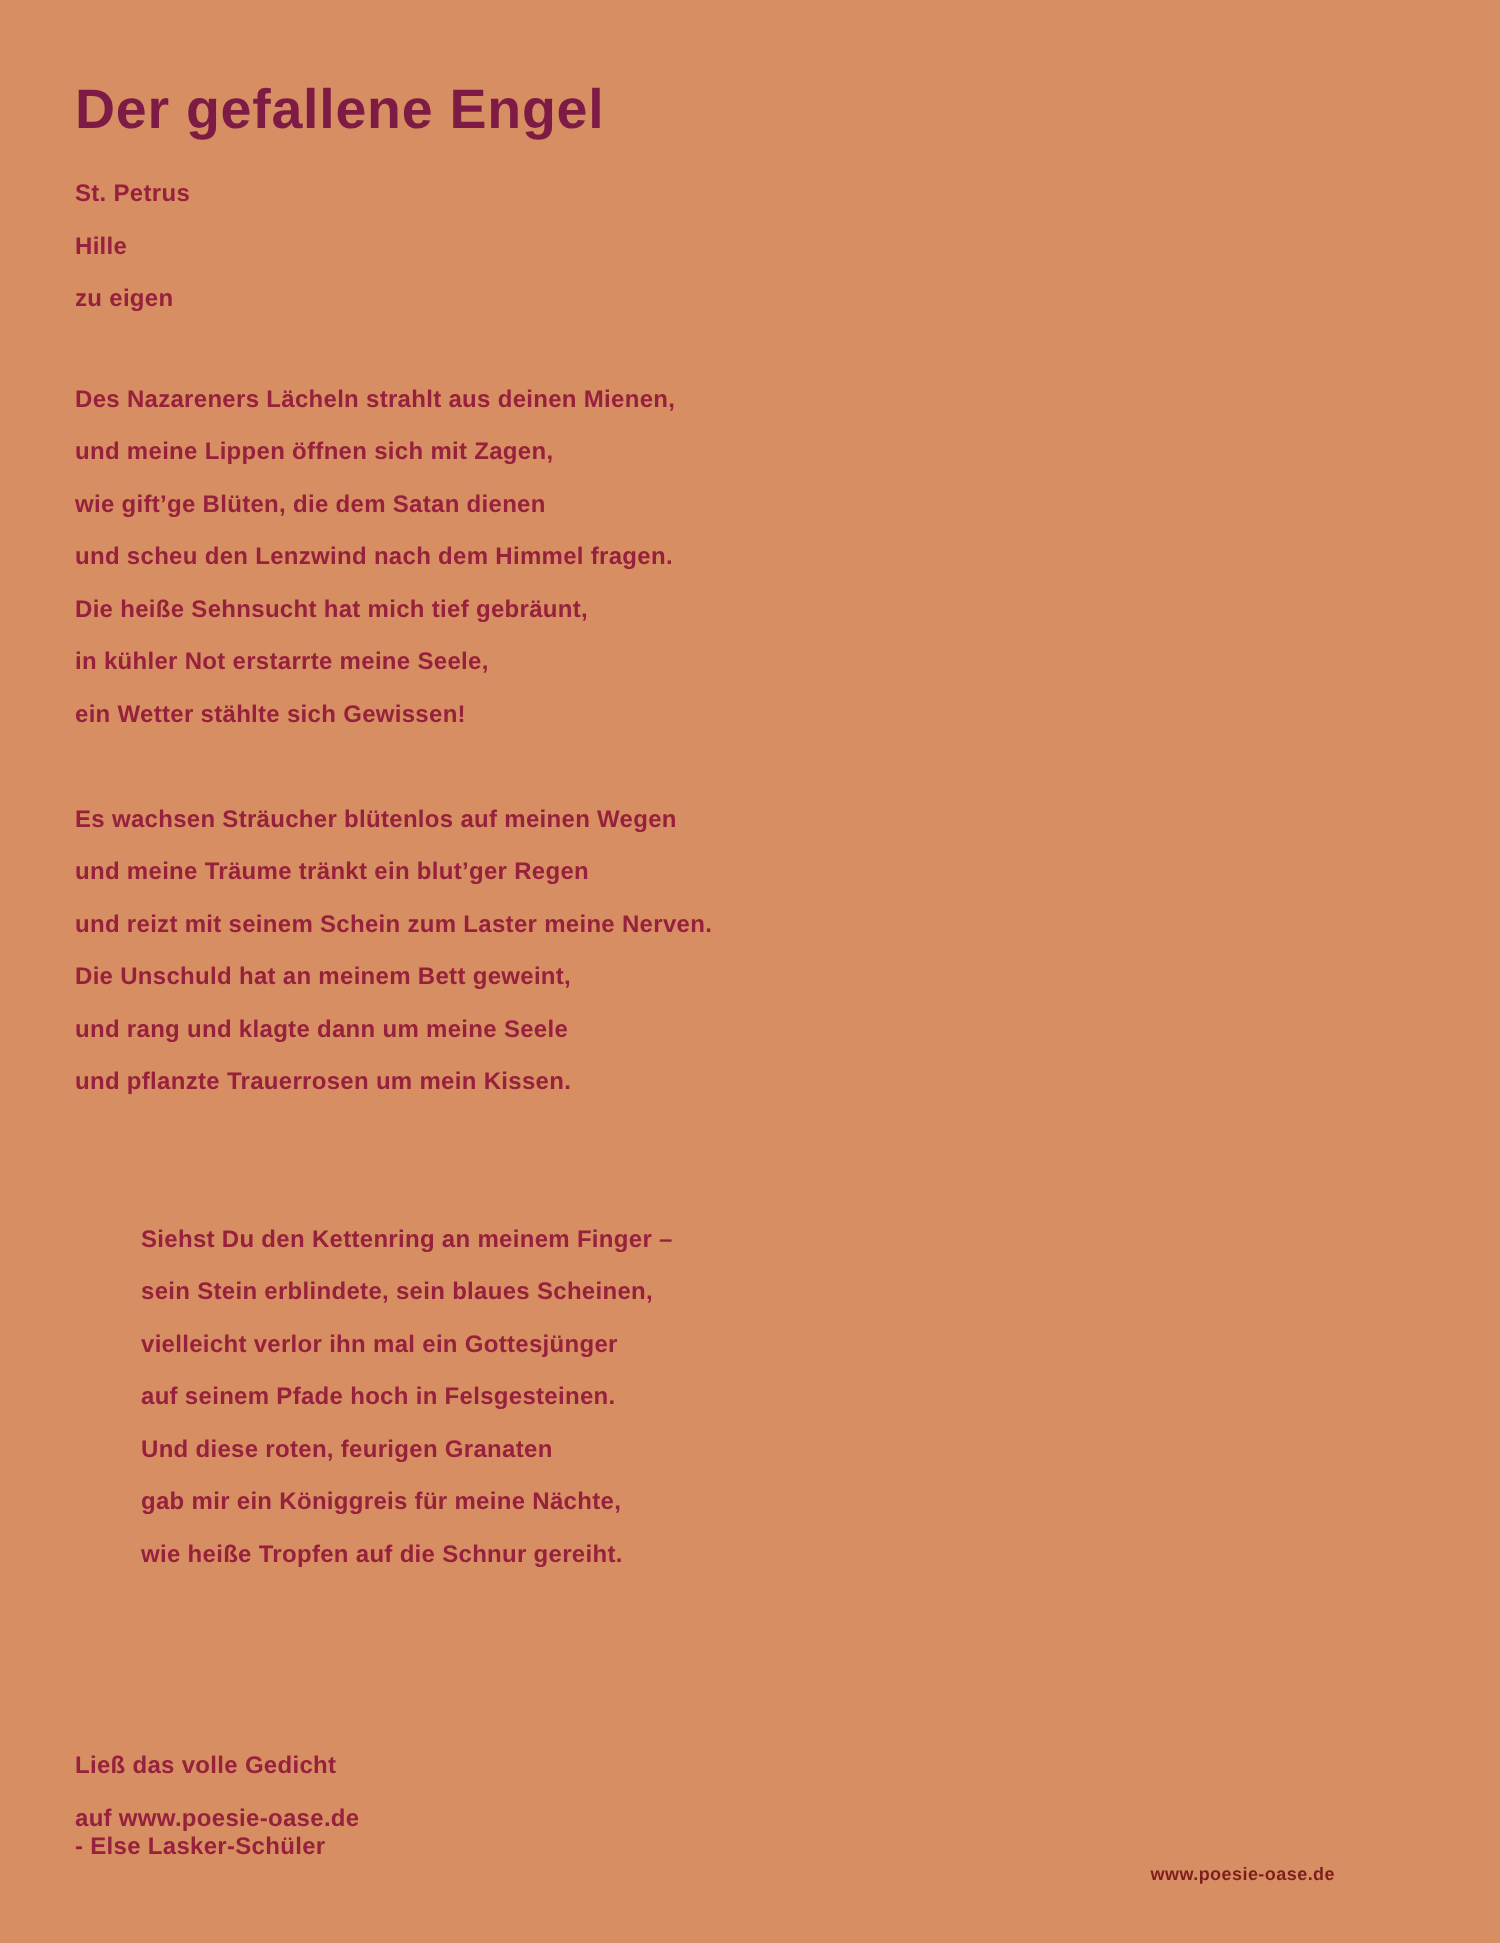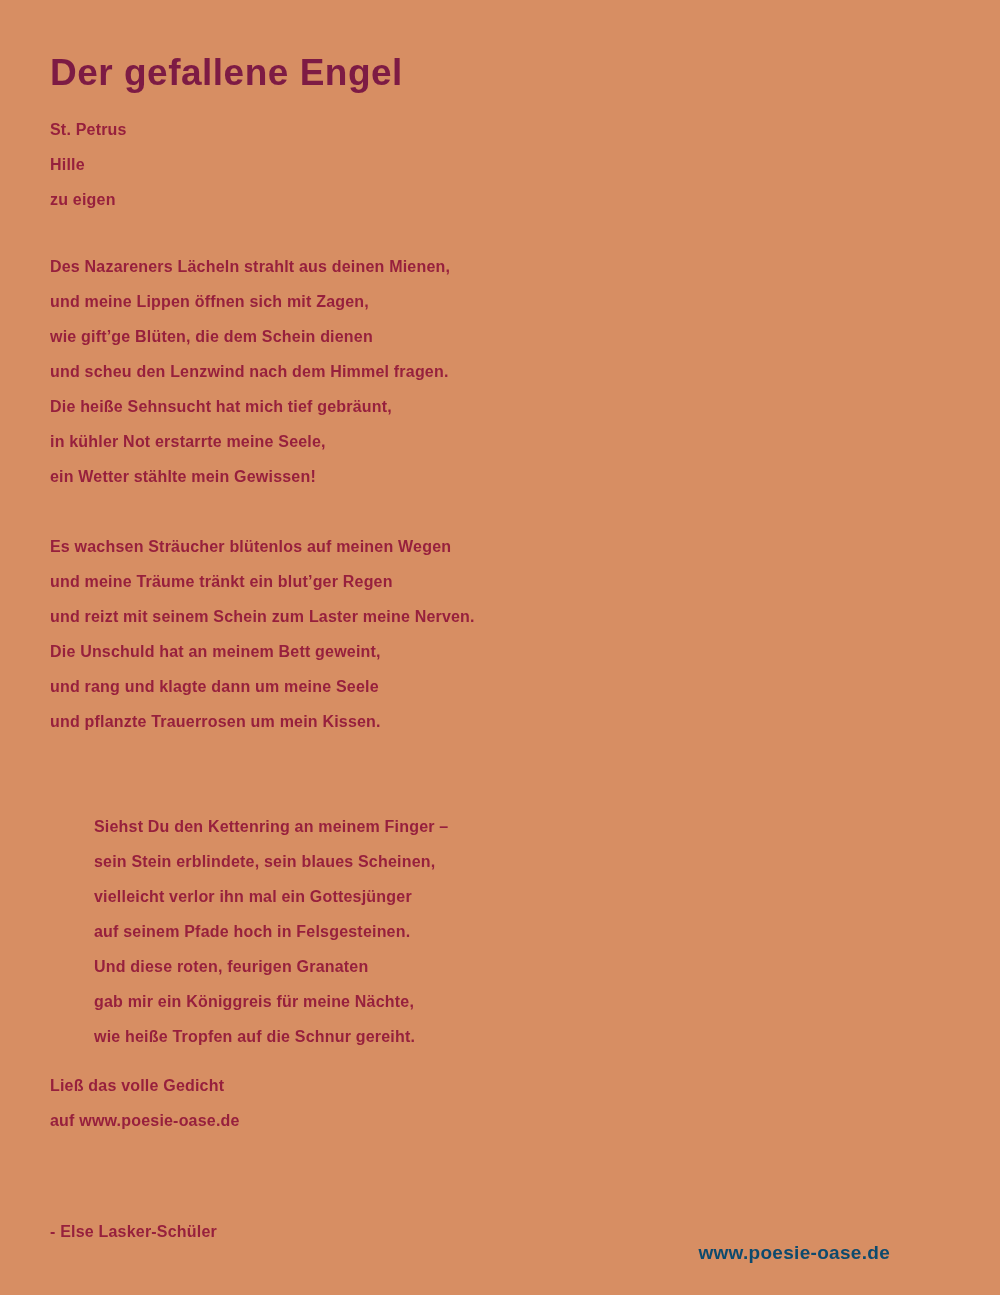--- a/index.html
+++ b/index.html
@@ -43,59 +43,59 @@
   }
   .stanza {
     position: absolute;
     left: 50px;
   }
   .stanza-1 { top: 249px; }
   .stanza-2 { top: 529px; }
   .stanza-3 { top: 809px; margin-left: 44px; }
   .teaser {
     position: absolute;
-    top: 1068px;
+    top: 1160px;
     left: 50px;
   }
   .author {
     position: absolute;
     top: 1214px;
     left: 50px;
   }
   .watermark {
     position: absolute;
     top: 1242px;
     right: 110px;
-    font-size: 19px;
+    font-size: 12px;
     font-weight: bold;
     letter-spacing: 0.3px;
-    color: #0c4a6e;
+    color: #7f1d1d;
   }
 </style>
 </head>
 <body style="background: rgb(215, 142, 99);">
 
 <div class="page">
 
   <h1 class="title">Der gefallene Engel</h1>
 
   <div class="dedication">
     <div class="poem-line">St. Petrus</div>
     <div class="poem-line">Hille</div>
     <div class="poem-line">zu eigen</div>
   </div>
 
   <div class="stanza stanza-1">
     <div class="poem-line">Des Nazareners Lächeln strahlt aus deinen Mienen,</div>
     <div class="poem-line">und meine Lippen öffnen sich mit Zagen,</div>
-    <div class="poem-line">wie gift’ge Blüten, die dem Schein dienen</div>
+    <div class="poem-line">wie gift’ge Blüten, die dem Satan dienen</div>
     <div class="poem-line">und scheu den Lenzwind nach dem Himmel fragen.</div>
     <div class="poem-line">Die heiße Sehnsucht hat mich tief gebräunt,</div>
     <div class="poem-line">in kühler Not erstarrte meine Seele,</div>
-    <div class="poem-line">ein Wetter stählte mein Gewissen!</div>
+    <div class="poem-line">ein Wetter stählte sich Gewissen!</div>
   </div>
 
   <div class="stanza stanza-2">
     <div class="poem-line">Es wachsen Sträucher blütenlos auf meinen Wegen</div>
     <div class="poem-line">und meine Träume tränkt ein blut’ger Regen</div>
     <div class="poem-line">und reizt mit seinem Schein zum Laster meine Nerven.</div>
     <div class="poem-line">Die Unschuld hat an meinem Bett geweint,</div>
     <div class="poem-line">und rang und klagte dann um meine Seele</div>
     <div class="poem-line">und pflanzte Trauerrosen um mein Kissen.</div>
   </div>

